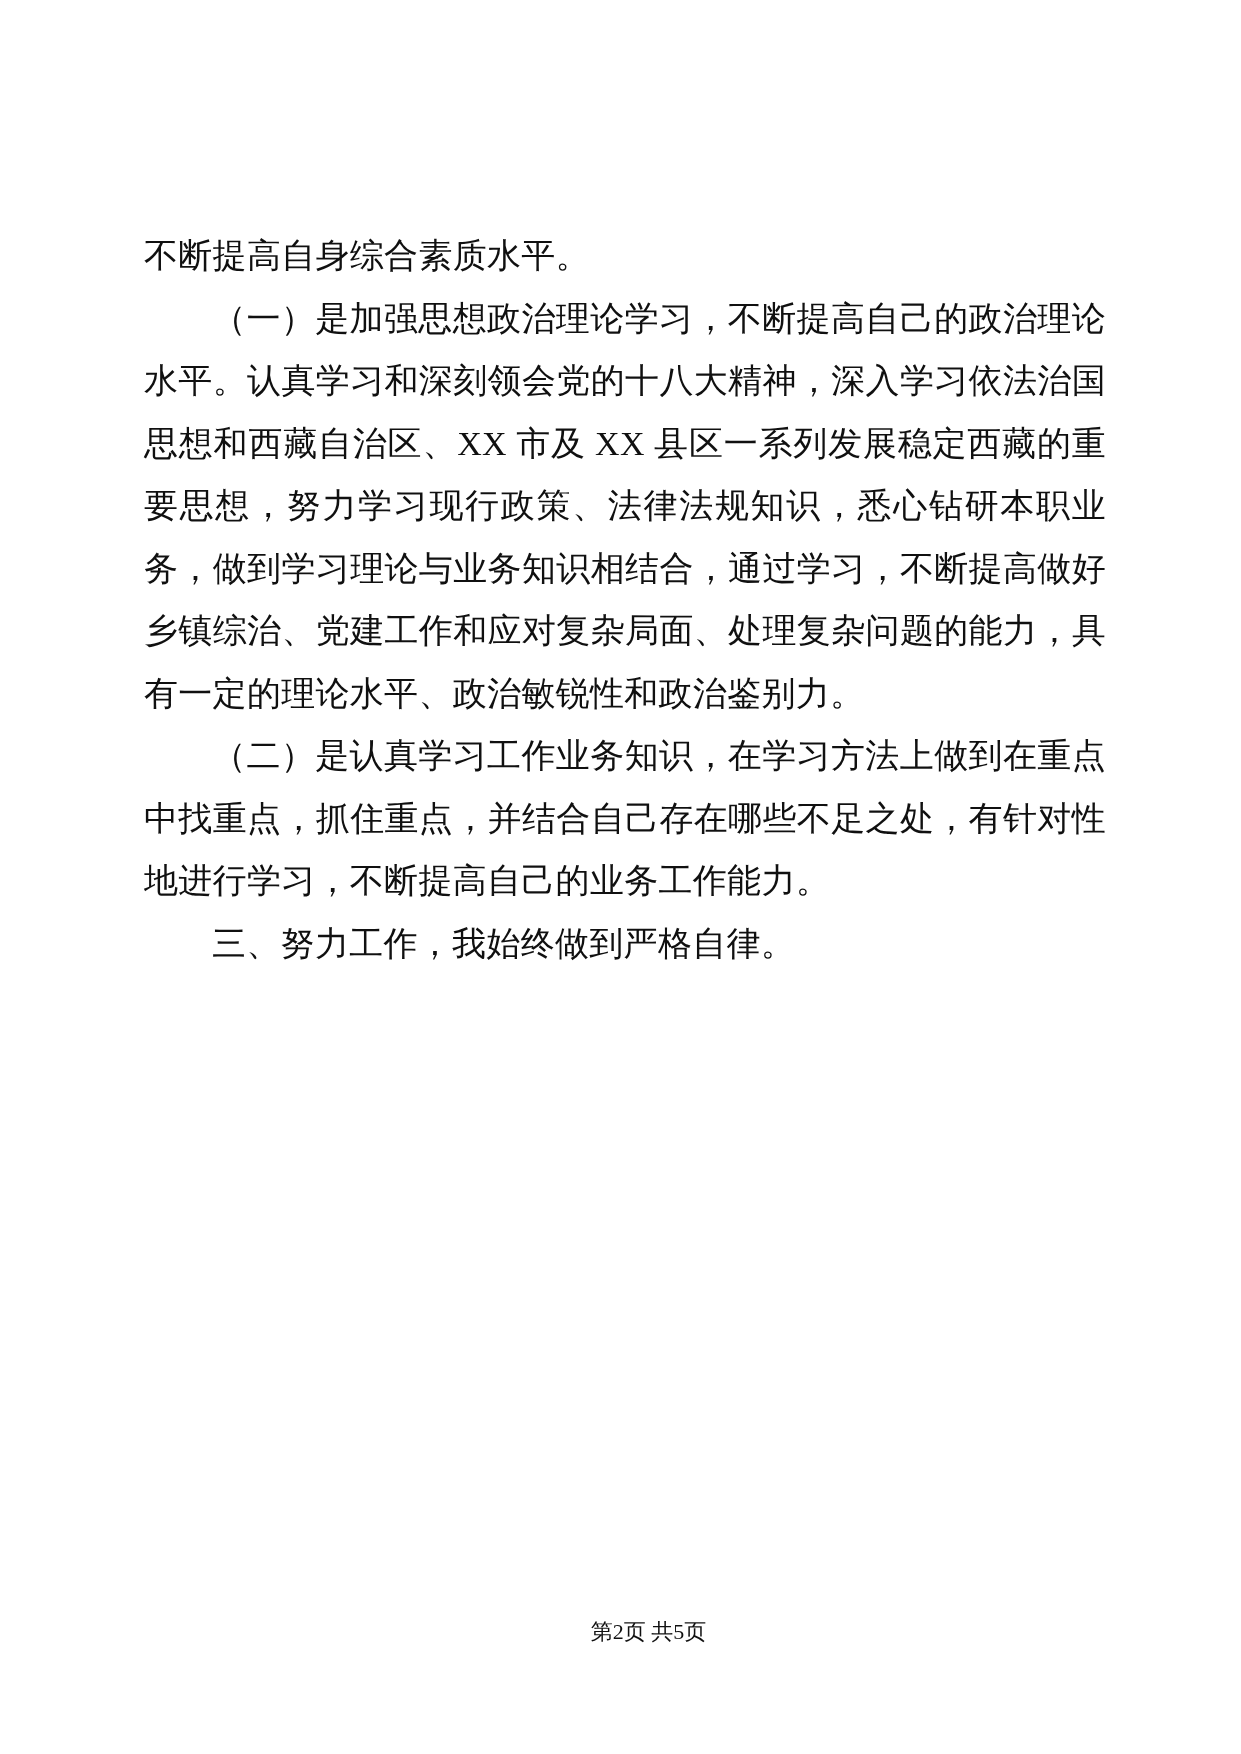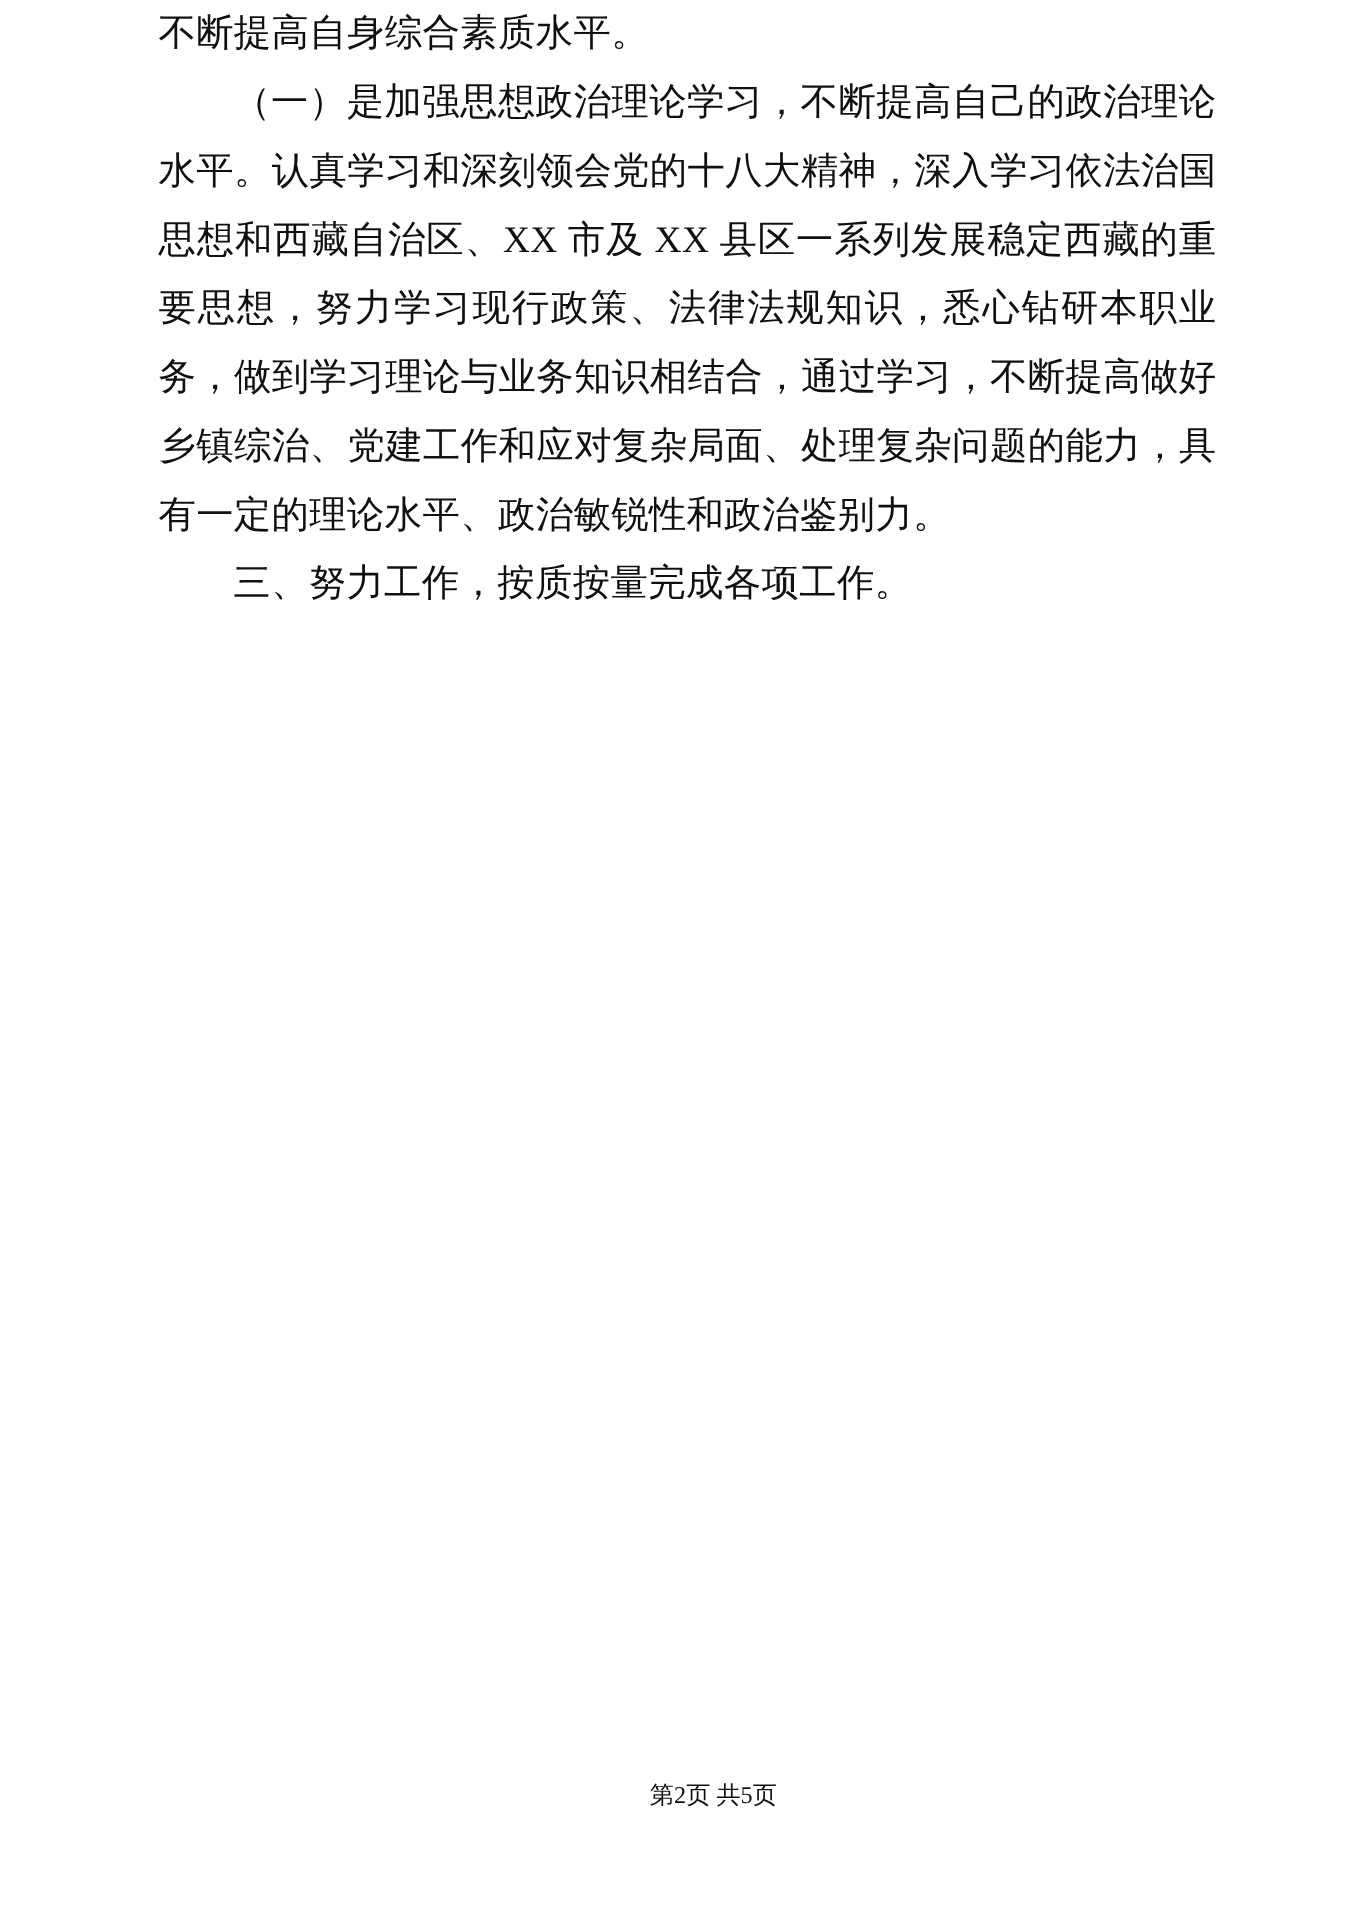--- a/index.html
+++ b/index.html
@@ -14,20 +14,21 @@
     background: #ffffff;
     color: #101010;
     font-family: "Liberation Serif", "DejaVu Serif", serif;
     overflow: hidden;
   }
   .content {
     position: absolute;
     top: 0;
     left: 144px;
     width: 962px;
+    padding-top: 225px;
   }
   .para {
     margin: 0;
     font-size: 34px;
     line-height: 62.5px;
     text-align: justify;
     text-justify: inter-ideograph;
     letter-spacing: 0.3px;
     word-break: break-all;
     overflow-wrap: anywhere;
@@ -47,17 +48,18 @@
     transform: translateX(28px);
   }
 </style>
 </head>
 <body>
 
 <div class="page">
   <div class="content">
     <p class="para">不断提高自身综合素质水平。</p>
     <p class="para indent">（一）是加强思想政治理论学习，不断提高自己的政治理论水平。认真学习和深刻领会党的十八大精神，深入学习依法治国思想和西藏自治区、XX 市及 XX 县区一系列发展稳定西藏的重要思想，努力学习现行政策、法律法规知识，悉心钻研本职业务，做到学习理论与业务知识相结合，通过学习，不断提高做好乡镇综治、党建工作和应对复杂局面、处理复杂问题的能力，具有一定的理论水平、政治敏锐性和政治鉴别力。</p>
-    <p class="para indent">三、努力工作，按质按量完成各项工作。</p>
+    <p class="para indent">（二）是认真学习工作业务知识，在学习方法上做到在重点中找重点，抓住重点，并结合自己存在哪些不足之处，有针对性地进行学习，不断提高自己的业务工作能力。</p>
+    <p class="para indent">三、努力工作，我始终做到严格自律。</p>
   </div>
 
   <div class="footer">第2页 共5页</div>
 </div>
 
 </body></html>

